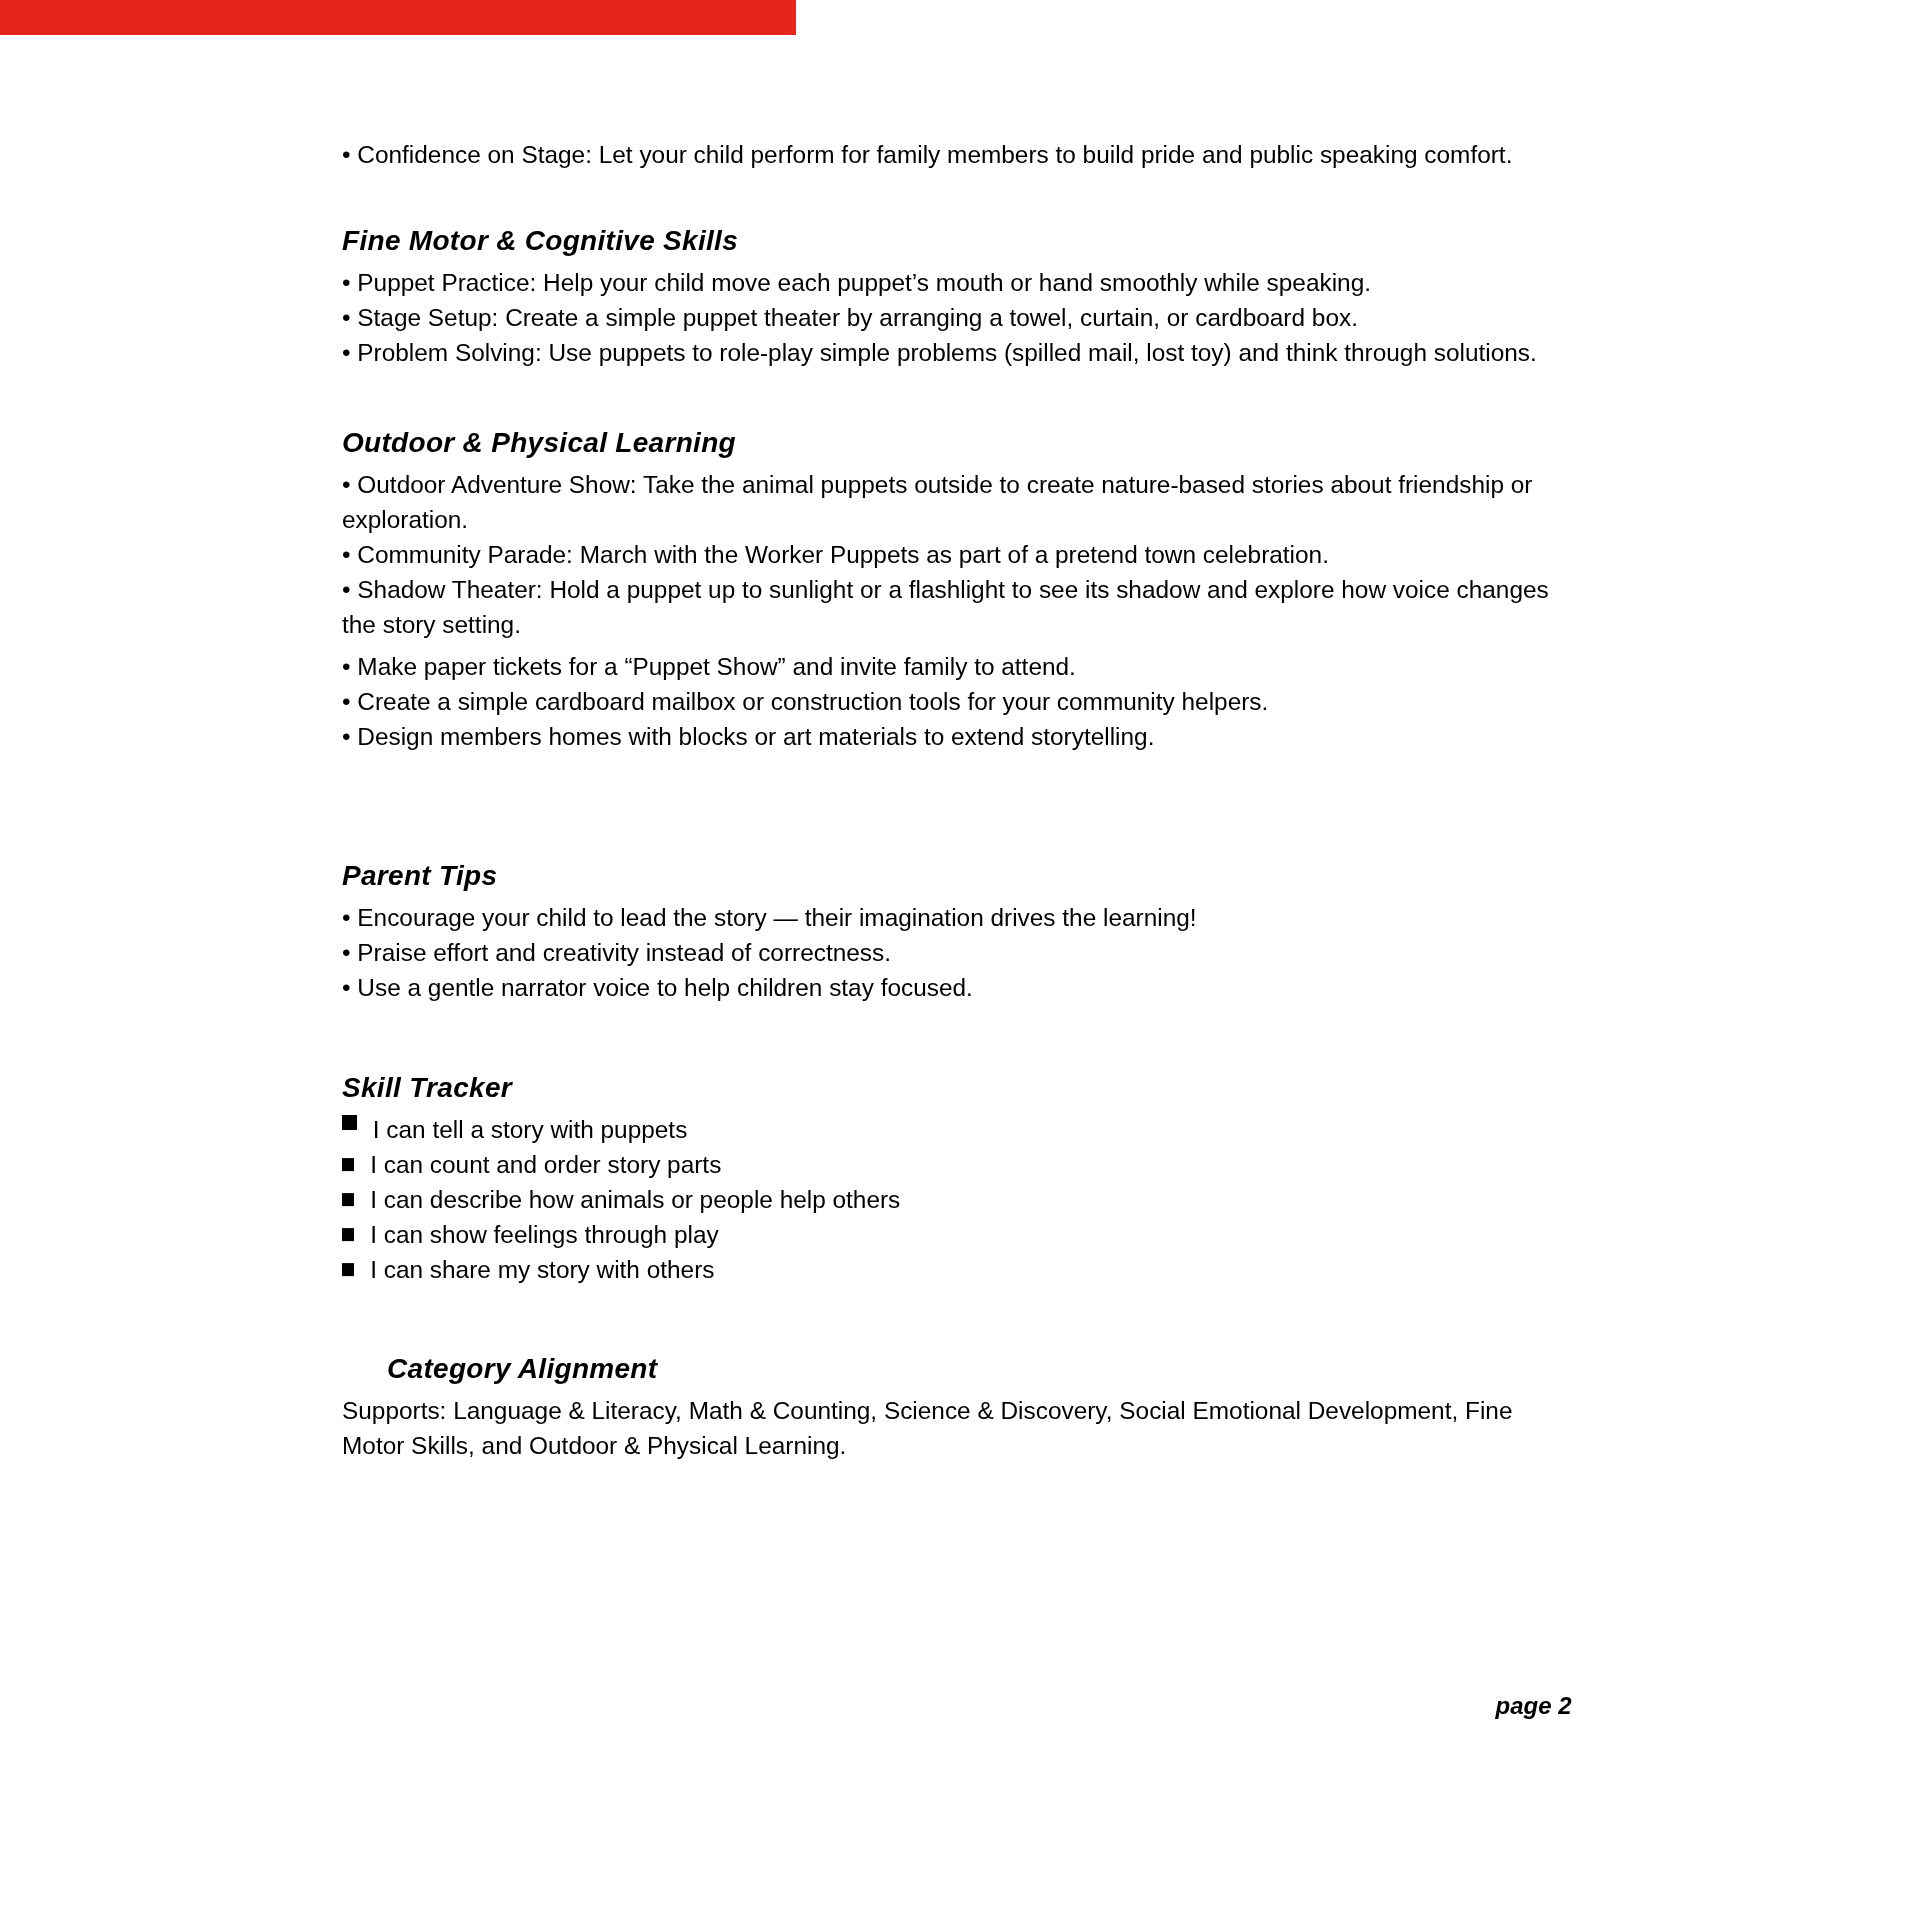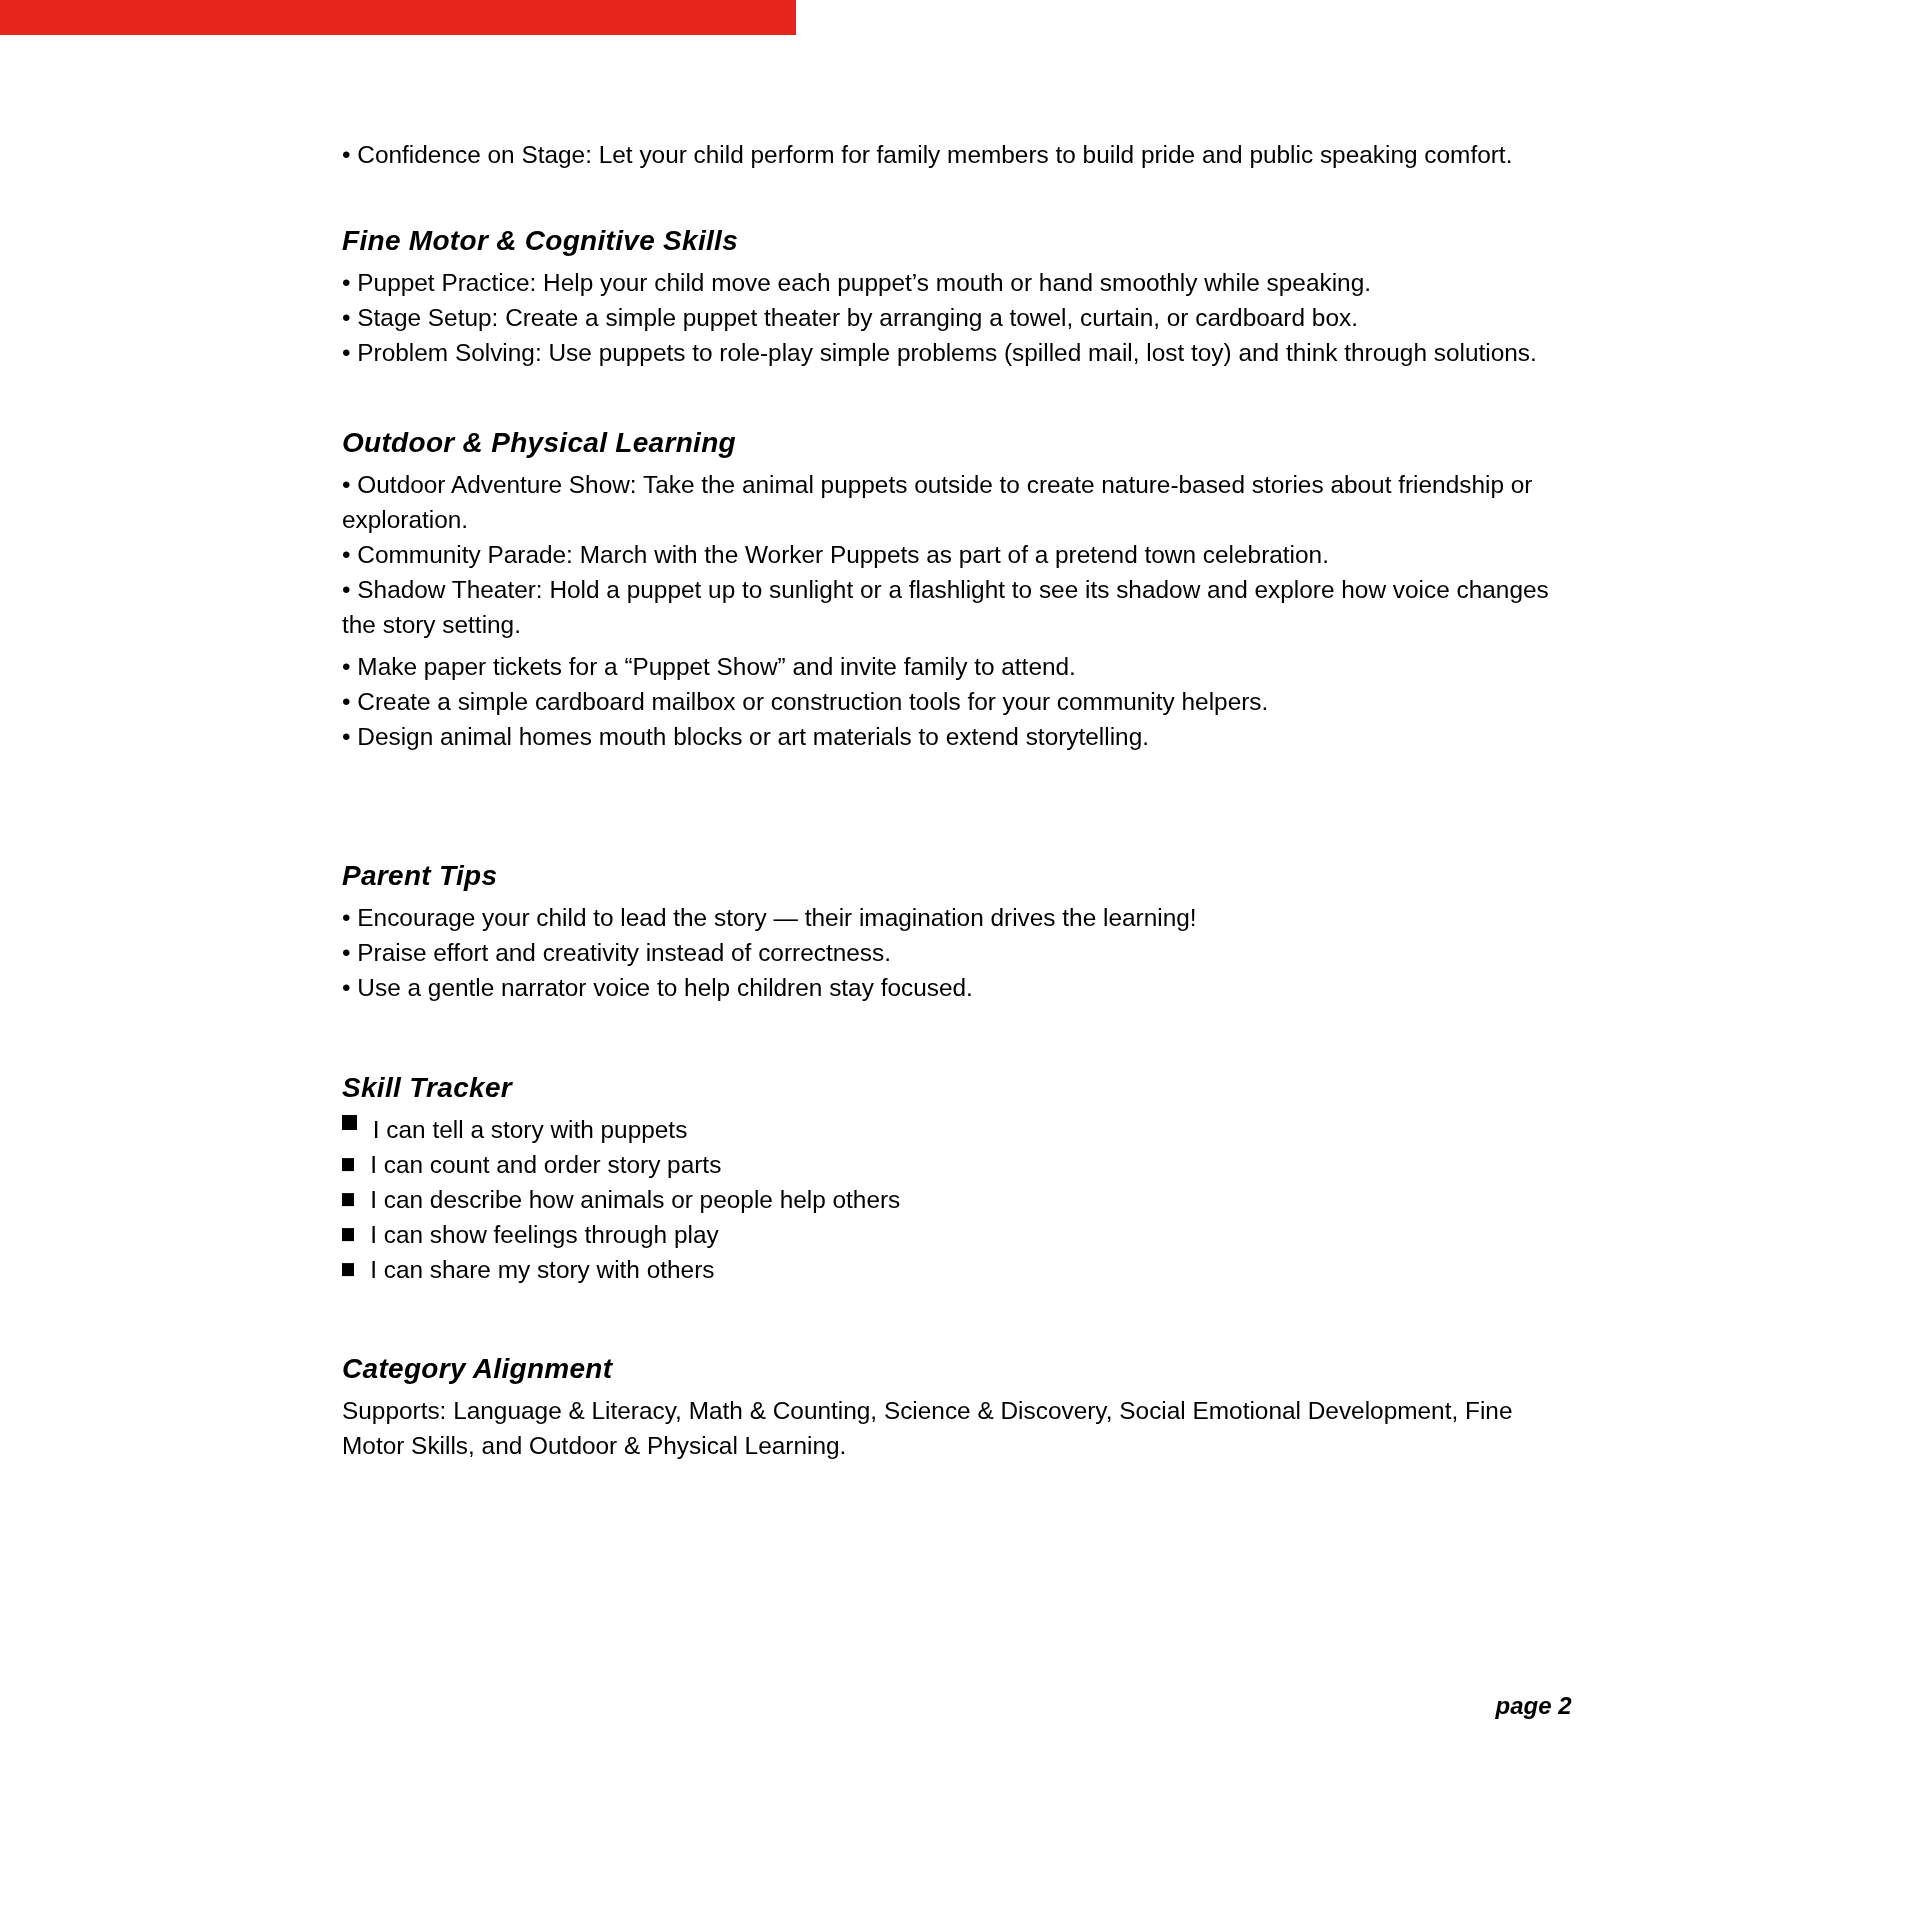--- a/index.html
+++ b/index.html
@@ -37,21 +37,21 @@
     line-height: 35px;
     font-weight: bold;
     font-style: italic;
     letter-spacing: 0.3px;
   }
   .h-fine     { margin-top: 51px; }
   .h-outdoor  { margin-top: 55px; }
   .h-creative { margin-top: 83px; }
   .h-parent   { margin-top: 104px; }
   .h-skill    { margin-top: 65px; }
-  .h-category { margin-top: 64px; }
+  .h-category { margin-top: 64px; margin-left: 45px; }
   .bullets, .checklist, .para { margin-top: 7px; }
   .bullet::before { content: "\2022\00a0"; }
   .check-item { white-space: nowrap; }
   .sq {
     display: inline-block;
     width: 12.2px;
     height: 12.2px;
     background: #000;
     margin-right: 16px;
     vertical-align: middle;
@@ -91,21 +91,21 @@
   <h2 class="heading h-outdoor">Outdoor &amp; Physical Learning</h2>
   <div class="bullets">
     <p class="bullet">Outdoor Adventure Show: Take the animal puppets outside to create nature-based stories about friendship or exploration.</p>
     <p class="bullet">Community Parade: March with the Worker Puppets as part of a pretend town celebration.</p>
     <p class="bullet">Shadow Theater: Hold a puppet up to sunlight or a flashlight to see its shadow and explore how voice changes the story setting.</p>
   </div>
 
   <div class="bullets">
     <p class="bullet">Make paper tickets for a “Puppet Show” and invite family to attend.</p>
     <p class="bullet">Create a simple cardboard mailbox or construction tools for your community helpers.</p>
-    <p class="bullet">Design animal homes mouth blocks or art materials to extend storytelling.</p>
+    <p class="bullet">Design members homes with blocks or art materials to extend storytelling.</p>
   </div>
 
   <h2 class="heading h-parent">Parent Tips</h2>
   <div class="bullets">
     <p class="bullet">Encourage your child to lead the story — their imagination drives the learning!</p>
     <p class="bullet">Praise effort and creativity instead of correctness.</p>
     <p class="bullet">Use a gentle narrator voice to help children stay focused.</p>
   </div>
 
   <h2 class="heading h-skill">Skill Tracker</h2>

